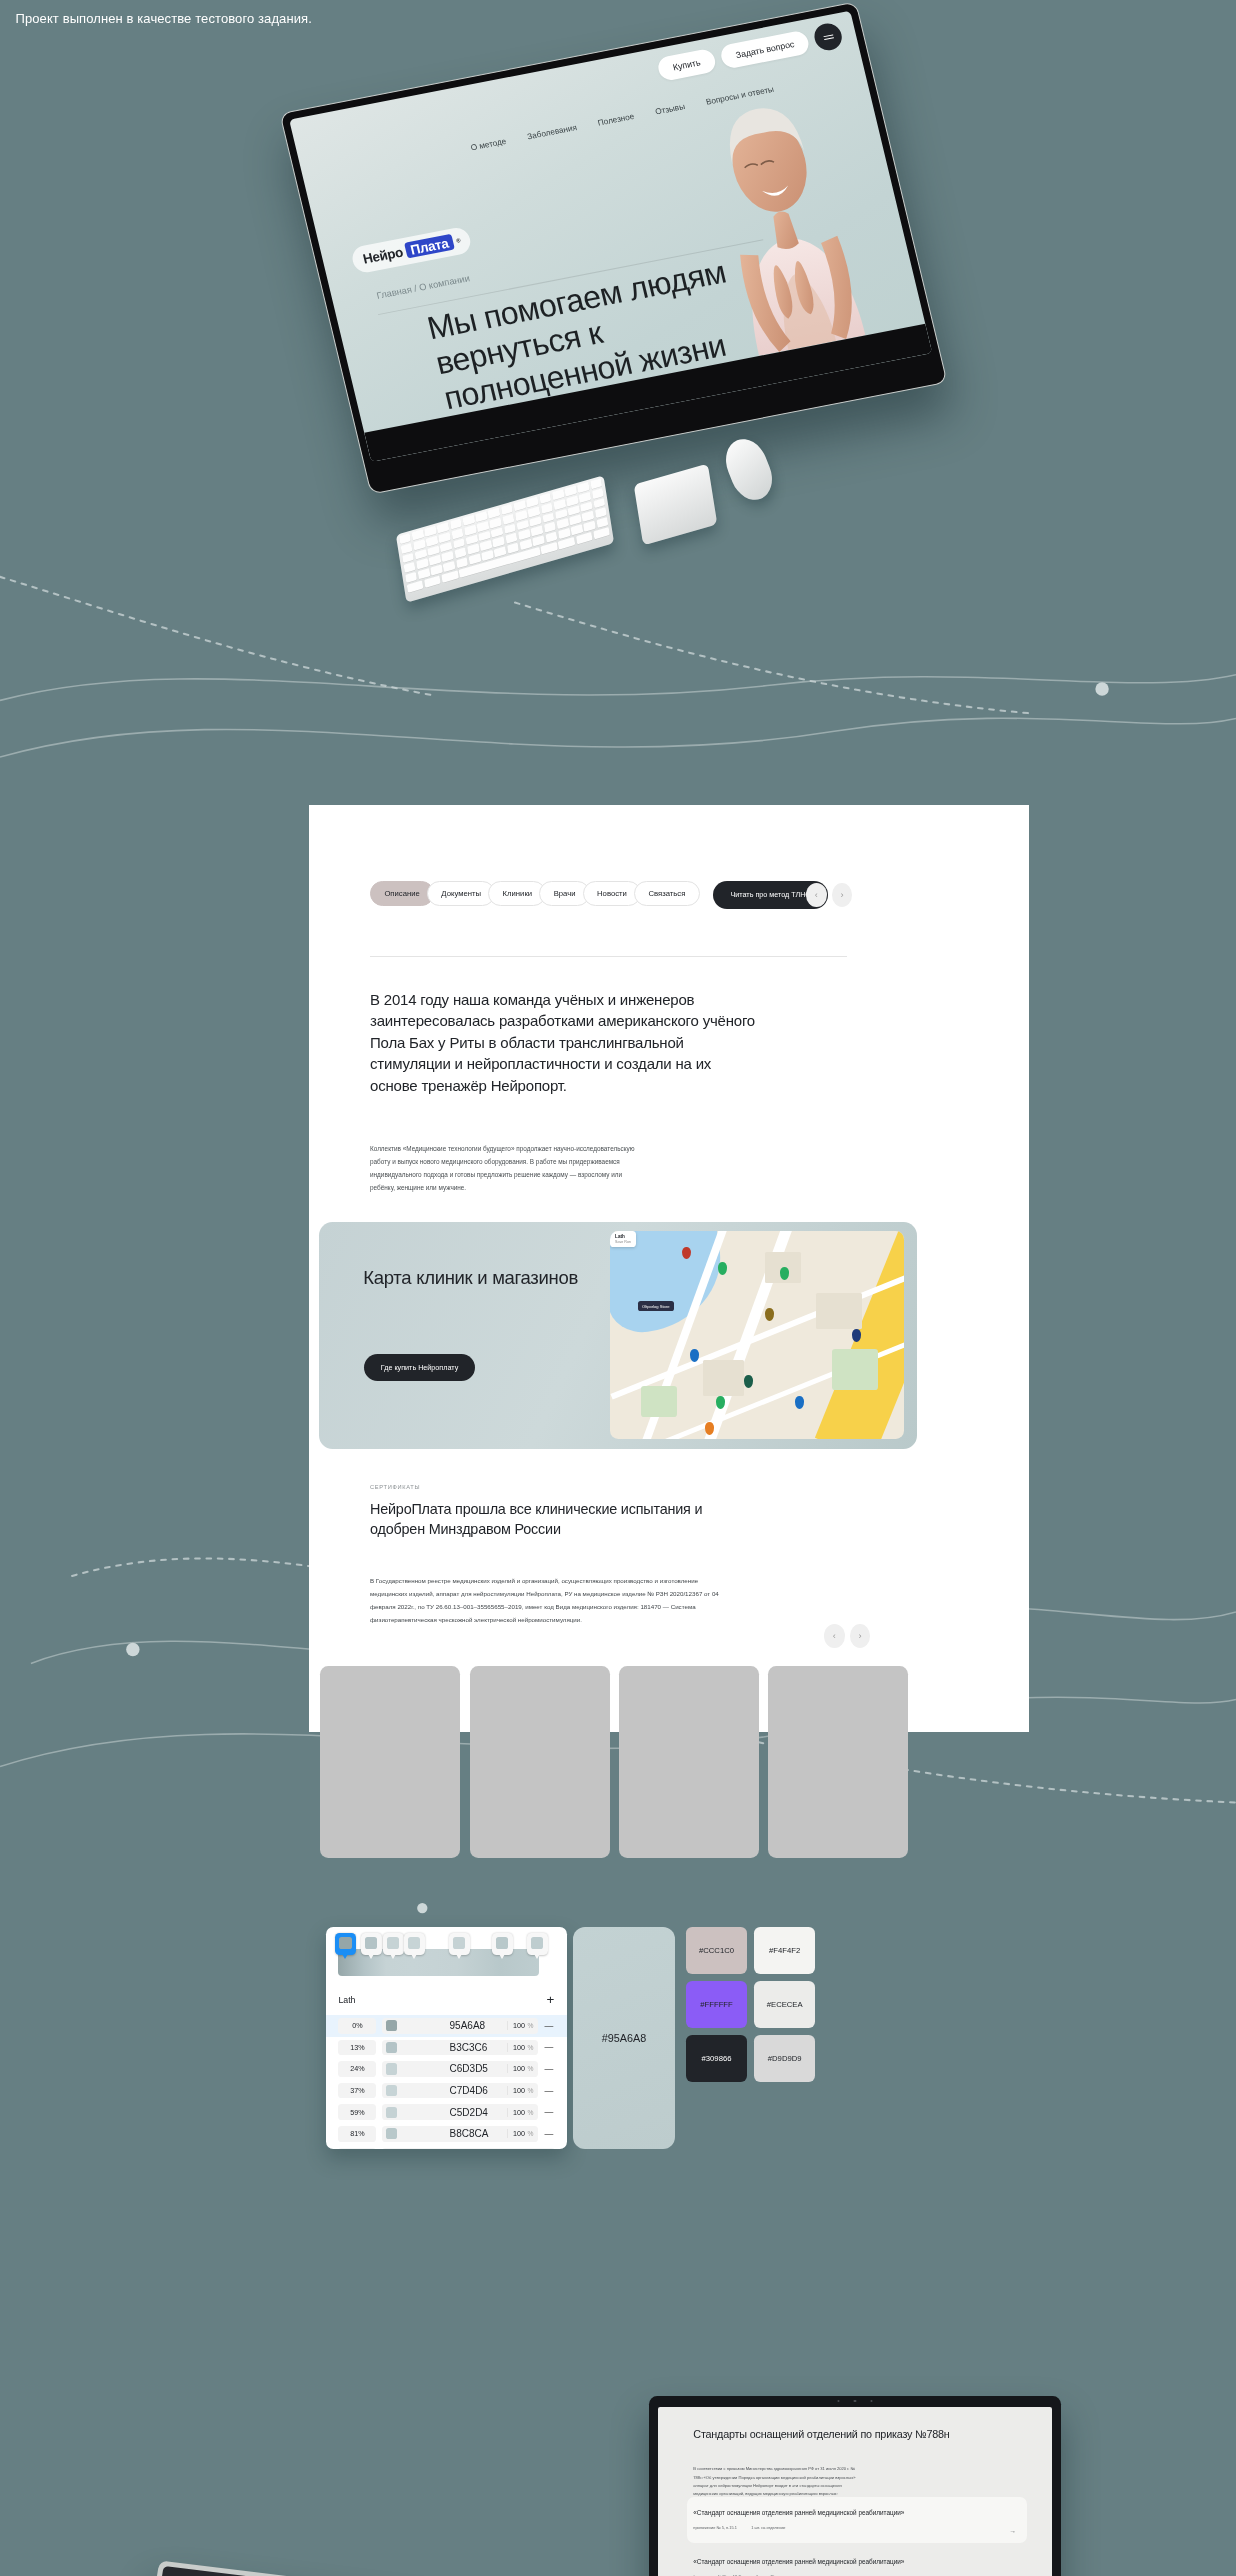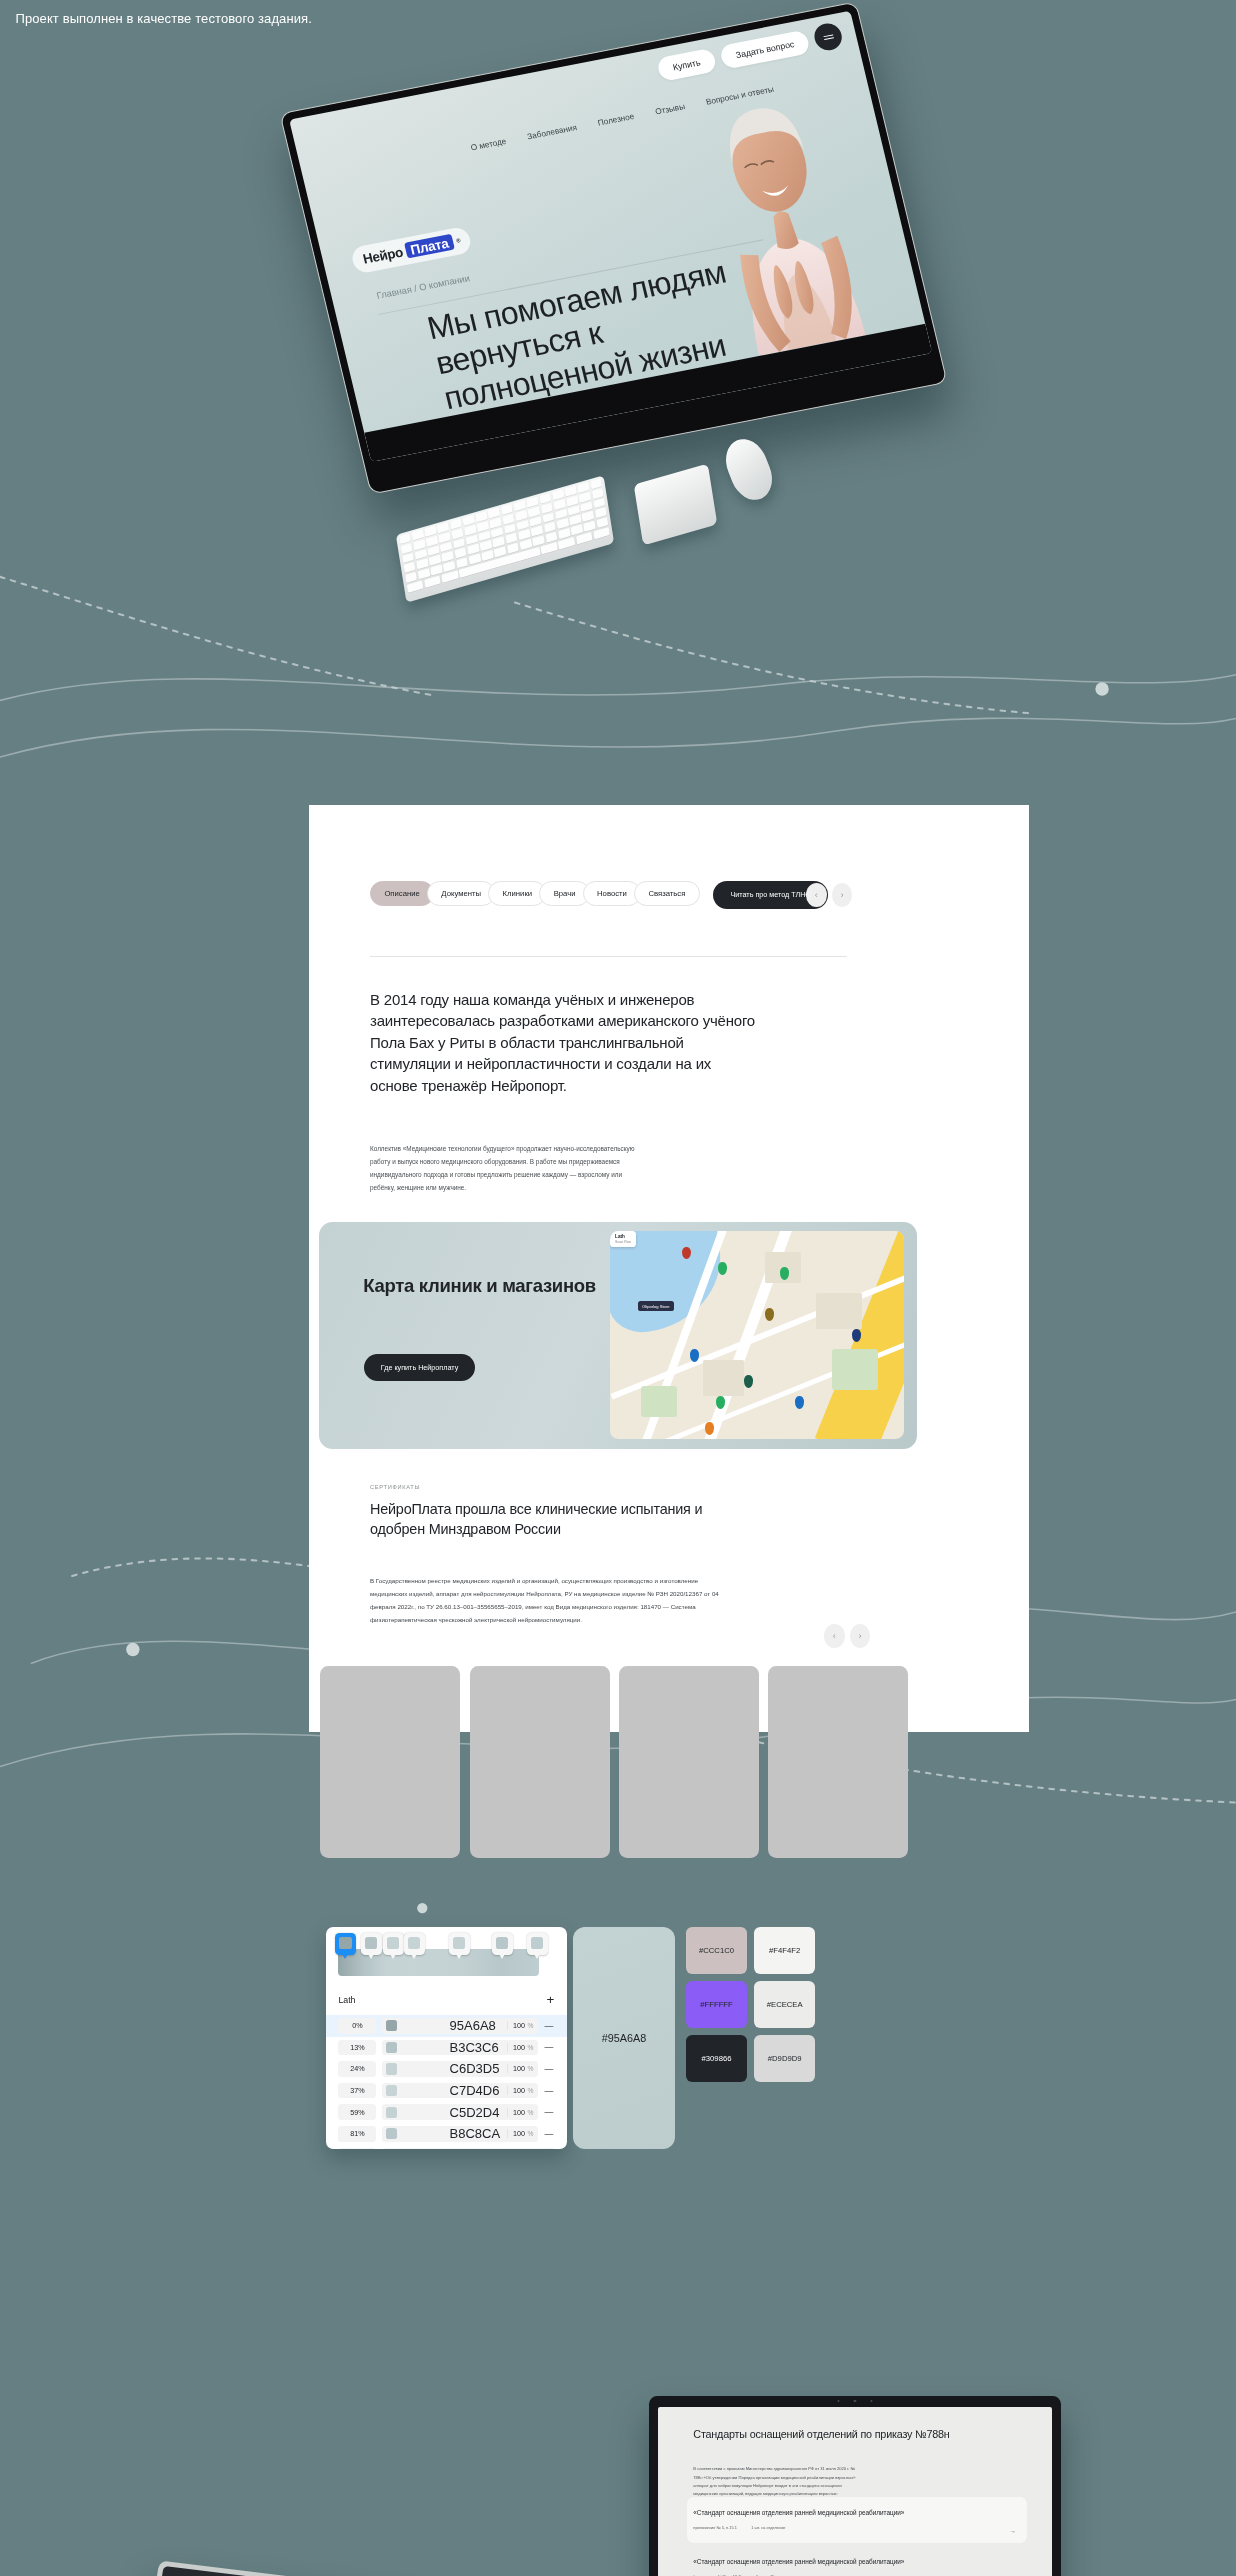--- a/index.html
+++ b/index.html
@@ -142,21 +142,21 @@
     position:absolute; left: 61px; top: 337px; width: 273px;
     font-size: 6.4px; line-height: 2.05; color:#4a4f52;
   }
 
   
   .map-card {
     position:absolute; left: 10.3px; top: 417px; width: 598px; height: 227px;
     background: linear-gradient(115deg,#c5d2d4 0%, #cdd9da 45%, #b9c9ca 100%);
     border-radius: 13.4px;
   }
-  .map-card h3 { position:absolute; left: 44px; top: 52px; font-size: 18.5px; line-height:1.3; font-weight:700; letter-spacing:-0.3px; }
+  .map-card h3 { position:absolute; left: 44px; top: 44px; font-size: 18.5px; line-height:1.3; font-weight:400; letter-spacing:-0.3px; }
   .map-btn {
     position:absolute; left: 45px; top: 132px; background:#212429; color:#fff;
     border-radius: 20.6px; padding: 8.8px 16.5px; font-size: 7.2px;
   }
   .map-img {
     position:absolute; right: 13.4px; top: 9.3px; width: 294px; height: 208px;
     border-radius: 8.2px; overflow:hidden; background:#efe9dc;
   }
   .map-water { position:absolute; left:-5.2px; top:-5.2px; width:118px; height:103px; background:#a8d3ef; border-radius:0 0 70% 30%; transform:rotate(-8deg); }
   .map-road  { position:absolute; background:#fff; }
@@ -204,21 +204,21 @@
   .stops-head .t { font-size: 8.8px; font-weight: 400; }
   .plus { font-size: 13.4px; line-height: 1; color:#212429; }
 
   .stop-rows { position:absolute; left:0; top: 88px; width: 100%; }
   .stop-row { display:flex; align-items:center; height: 21.6px; padding: 0 12.4px; gap: 5.2px; }
   .stop-row.hl { background:#e8f3fd; }
   .s-pct { width: 38px; height: 15.5px; border-radius: 3.6px; background:#f3f3f3; font-size: 7.2px;
            display:flex; align-items:center; justify-content:center; }
   .s-mid { flex: 1; height: 15.5px; border-radius: 3.6px; background:#f3f3f3; display:flex; align-items:center; gap: 4.1px; padding: 0 4.6px; }
   .s-sw { width: 11.3px; height: 11.3px; border-radius: 2.6px; }
-  .s-hex { font-size: 13px; padding-left: 48px; }
+  .s-hex { font-size: 10px; padding-left: 48px; }
   .s-opa { margin-left:auto; display:flex; align-items:center; gap:2.6px; padding-left:4.6px; border-left:0.5px solid #e4e4e4; }
   .s-opa .v { font-size: 7.2px; }
   .s-opa .u { font-size: 6.7px; color:#9b9b9b; }
   .s-del { width: 11.3px; text-align:center; font-size: 8.8px; color:#3c3c3c; }
 
   .big-swatch {
     position:absolute; left: 247px; top: 0; width: 102px; height: 222px;
     border-radius: 12px;
     background: linear-gradient(160deg,#c3d2d3,#bdcccd);
     display:flex; align-items:center; justify-content:center;

